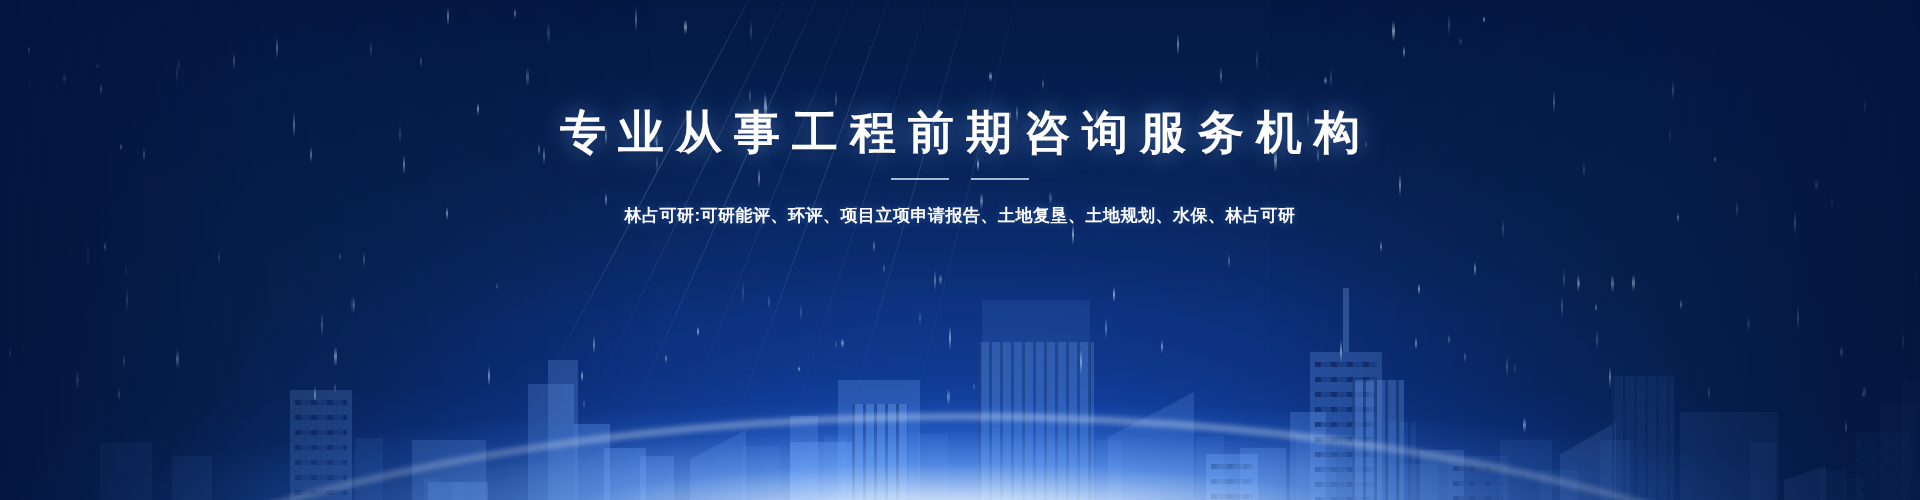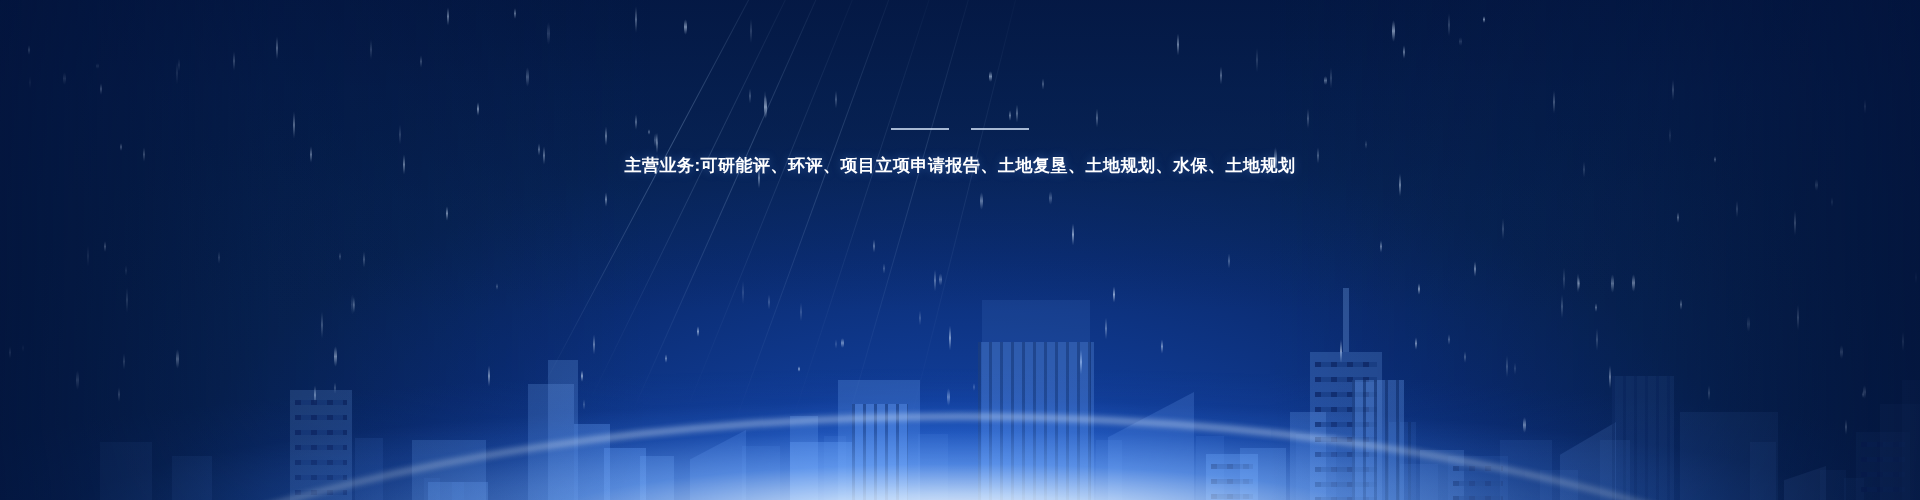--- a/index.html
+++ b/index.html
@@ -439,22 +439,23 @@
     </div>
 
   <div class="ground-haze"></div>
   <div class="horizon-arc"></div>
   <div class="arc-line"></div>
 
   <div class="vignette-sides"></div>
 
   <div class="content">
 
+    <div class="title">专业从事工程前期咨询服务机构</div>
 
     <div class="subtitle-row">
       <span class="dash"></span>
       <span class="dash"></span>
     </div>
 
-    <div class="services">主营业务:可研能评、环评、项目立项申请报告、土地复垦、土地规划、水保、土地规划</div>
+    <div class="services">林占可研:可研能评、环评、项目立项申请报告、土地复垦、土地规划、水保、林占可研</div>
 
   </div>
 </div>
 
 </body></html>

